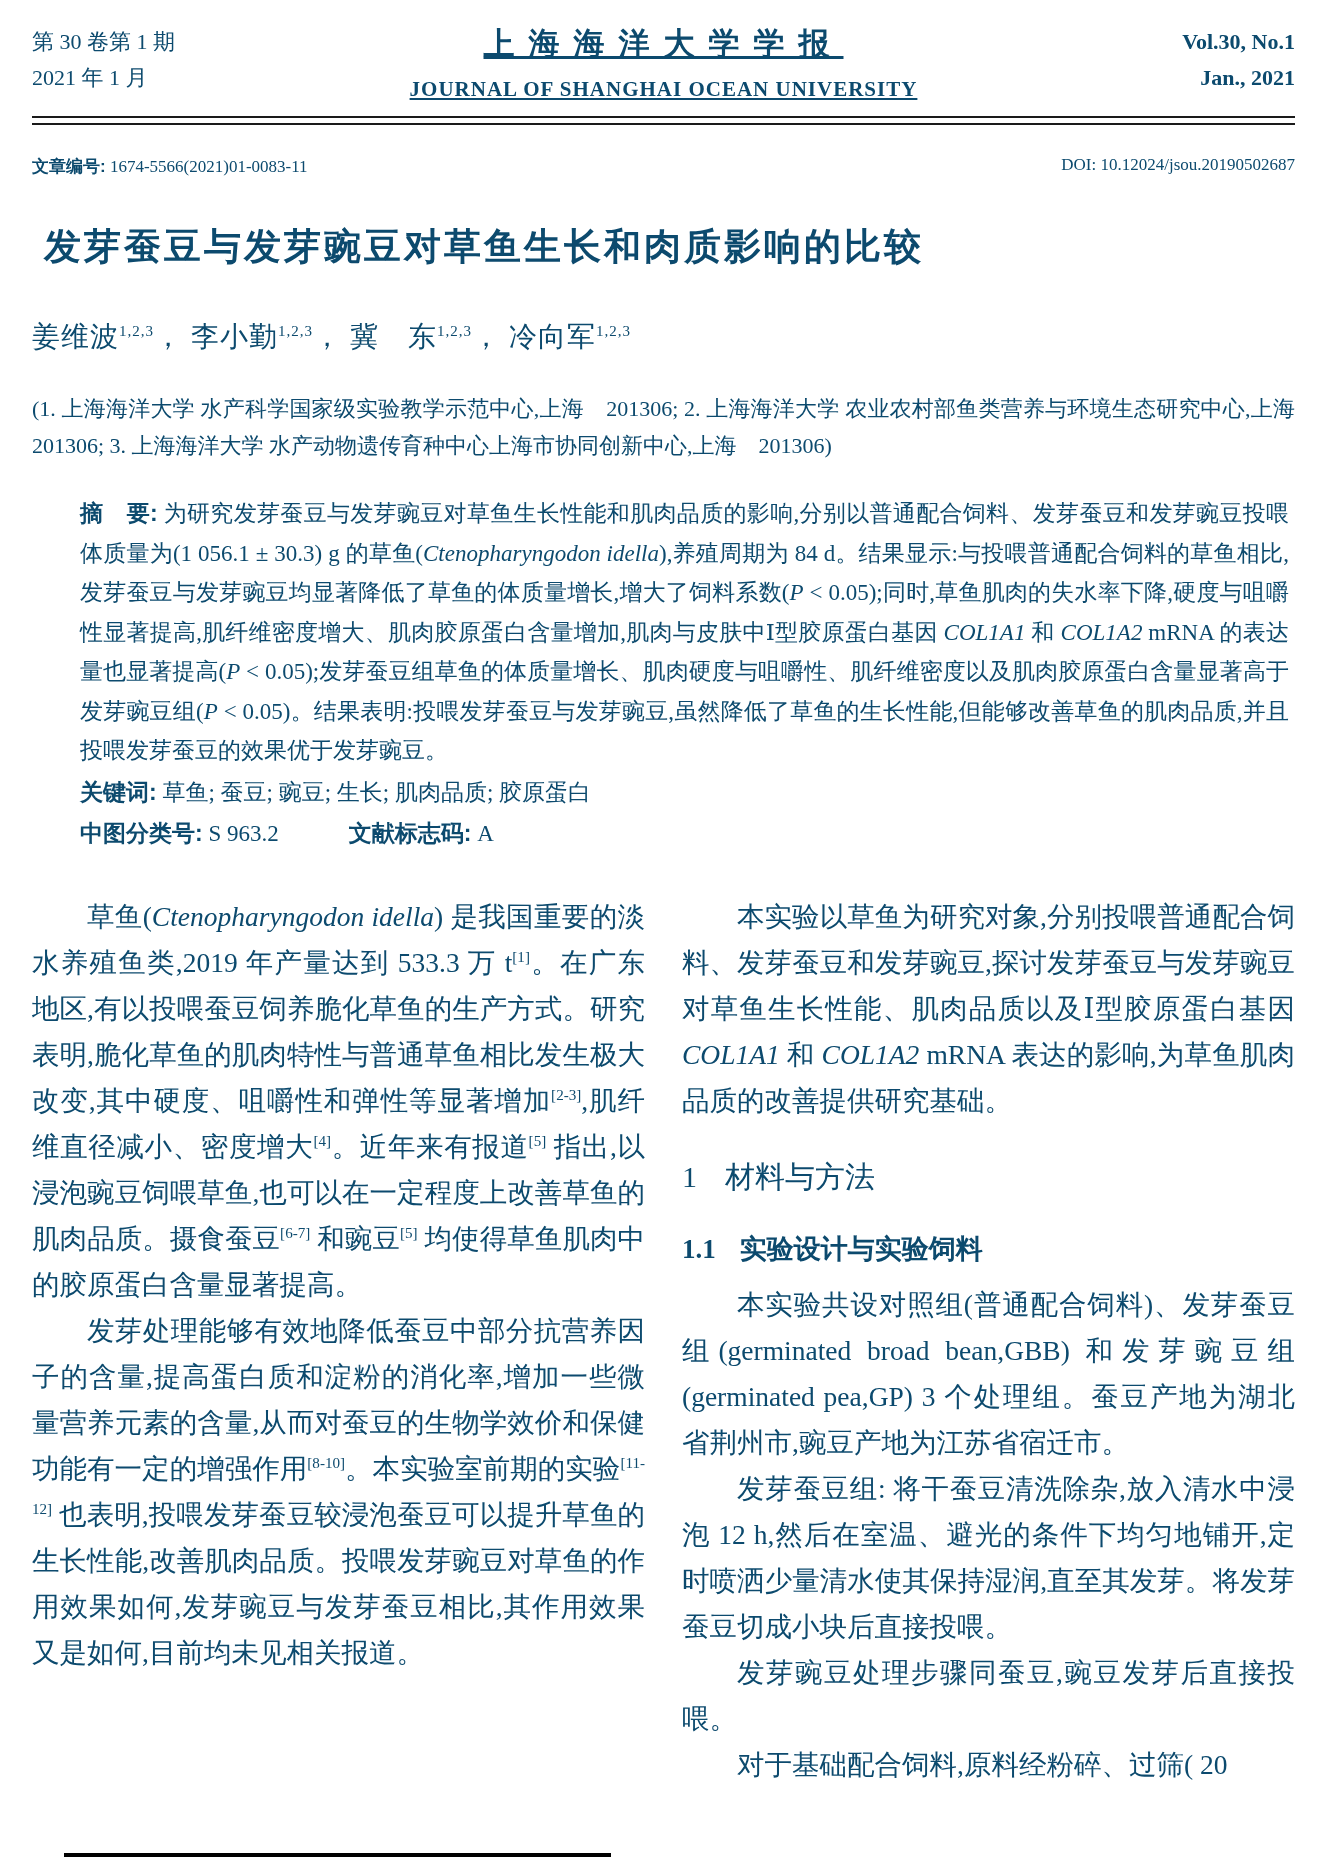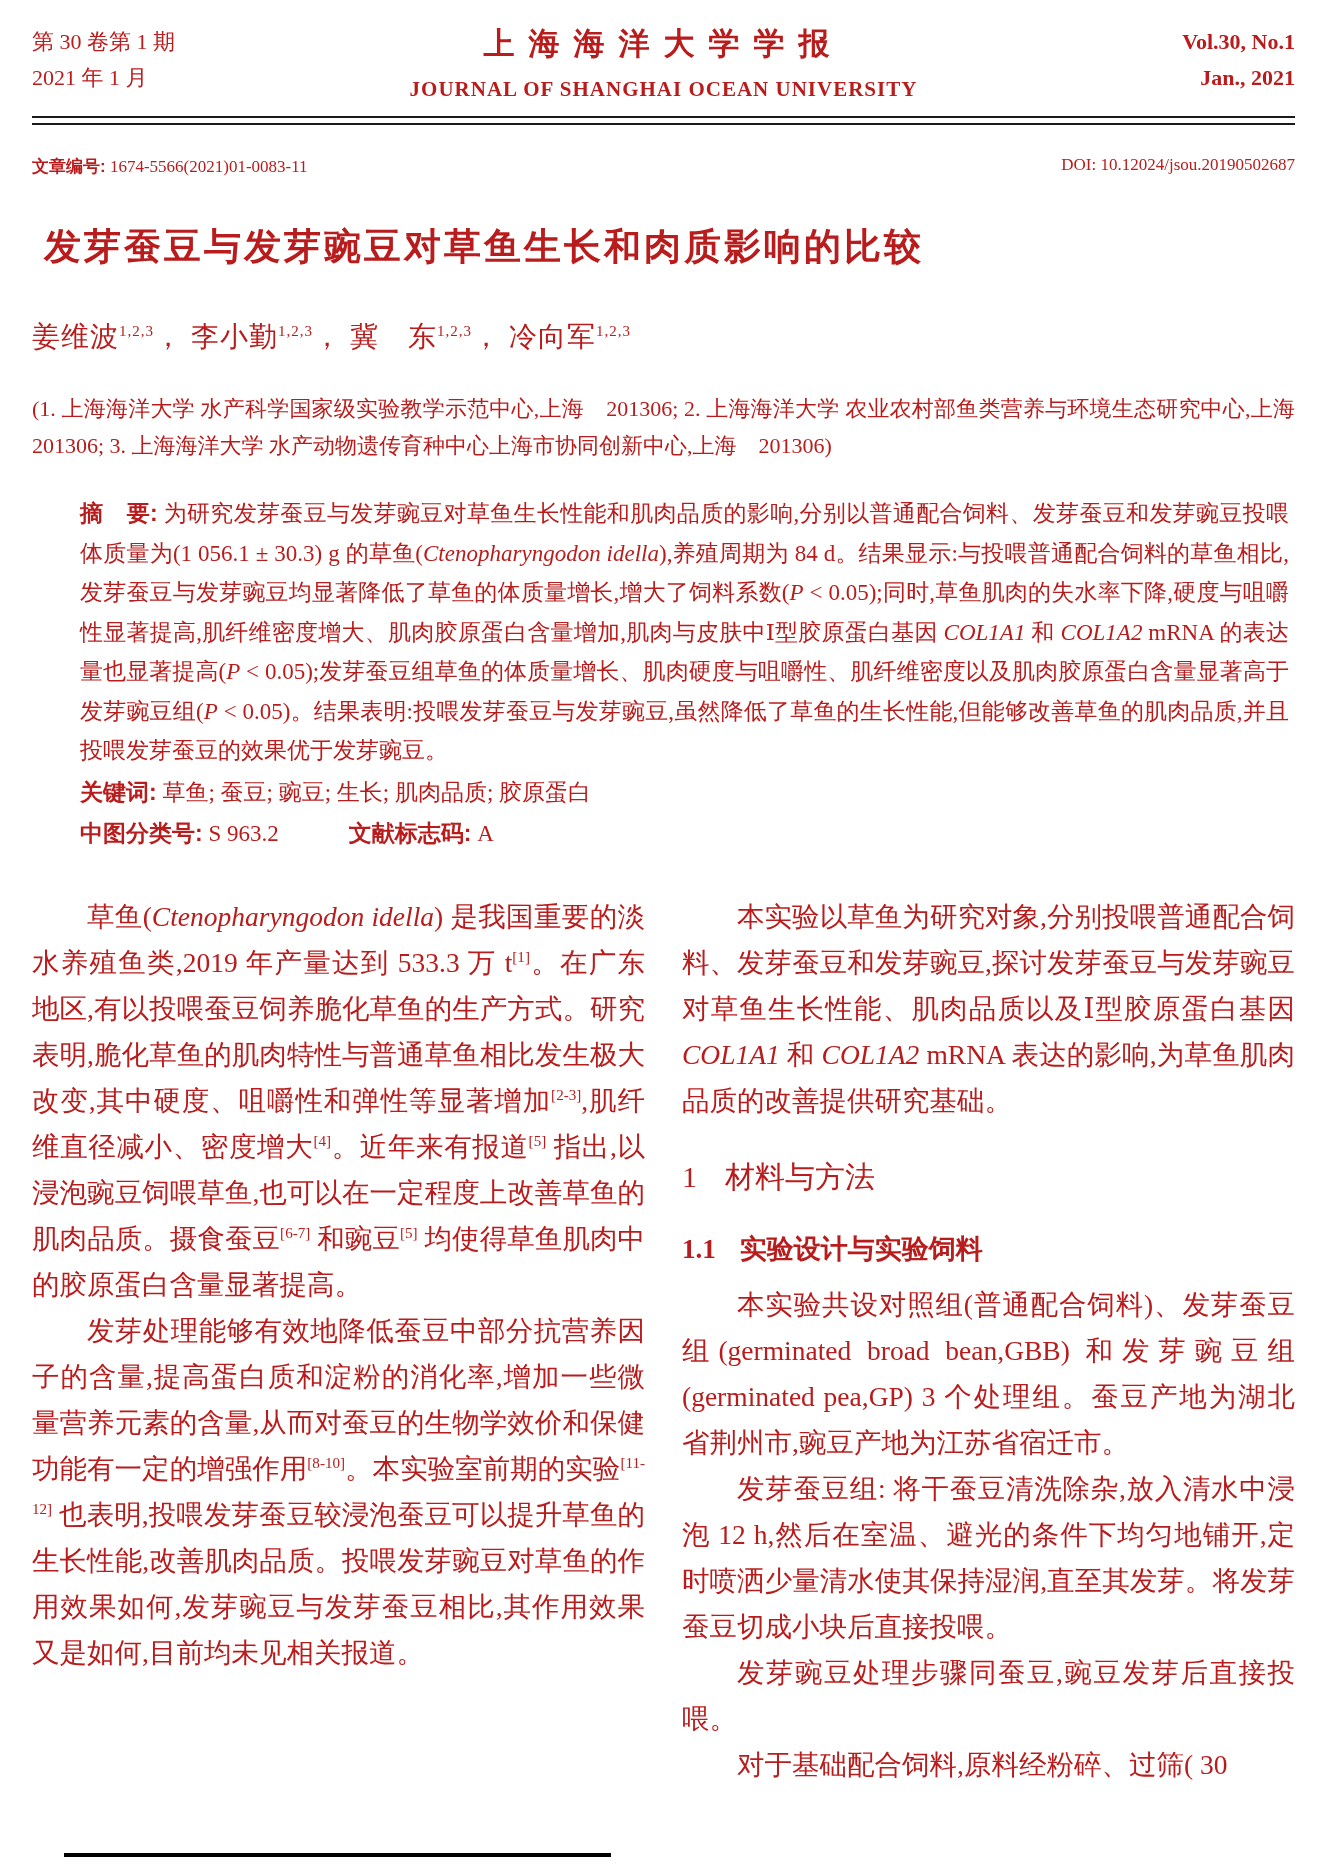--- a/index.html
+++ b/index.html
@@ -1,30 +1,30 @@
 <!DOCTYPE html>
 <html lang="zh"><head>
 <meta charset="utf-8">
 <style>
   html,body{margin:0;padding:0;background:#888;}
   .page{
     position:relative;
     width:1327px;height:1876px;
     margin:0 auto;
     background:#ffffff;
-    color:#b91c1c;
+    color:#0c4a6e;
     font-family:"Liberation Serif","DejaVu Serif",serif;
     overflow:hidden;
     box-sizing:border-box;
   }
   
   .header{display:flex;justify-content:space-between;align-items:flex-start;padding:24px 32px 0 32px;}
   .hdr-left,.hdr-right{width:230px;font-size:22px;line-height:36px;}
   .hdr-right{text-align:right;font-weight:bold;}
-  .hdr-center{flex:1;text-align:center;}
+  .hdr-center{flex:1;text-align:center;text-decoration:underline;}
   .jr-cn{font-size:31px;letter-spacing:14px;font-weight:bold;line-height:40px;}
   .jr-en{font-size:21px;font-weight:bold;letter-spacing:1px;line-height:34px;margin-top:8px;}
   .double-rule{margin:10px 32px 0 32px;height:5px;border-top:2px solid #1a1a1a;border-bottom:2px solid #1a1a1a;}
   
   .meta{display:flex;justify-content:space-between;padding:30px 32px 0 32px;font-size:17px;}
   .meta-label{font-weight:bold;font-family:"Liberation Sans","DejaVu Sans",sans-serif;}
   
   .title{padding:0 44px;margin-top:44px;font-size:37px;font-weight:bold;
          font-family:"Liberation Sans","DejaVu Sans",sans-serif;letter-spacing:3px;}
   .authors{padding:0 32px;margin-top:46px;font-size:28px;letter-spacing:1px;}
@@ -93,19 +93,19 @@
       <p>草鱼(<i>Ctenopharyngodon idella</i>) 是我国重要的淡水养殖鱼类,2019 年产量达到 533.3 万 t<sup>[1]</sup>。在广东地区,有以投喂蚕豆饲养脆化草鱼的生产方式。研究表明,脆化草鱼的肌肉特性与普通草鱼相比发生极大改变,其中硬度、咀嚼性和弹性等显著增加<sup>[2-3]</sup>,肌纤维直径减小、密度增大<sup>[4]</sup>。近年来有报道<sup>[5]</sup> 指出,以浸泡豌豆饲喂草鱼,也可以在一定程度上改善草鱼的肌肉品质。摄食蚕豆<sup>[6-7]</sup> 和豌豆<sup>[5]</sup> 均使得草鱼肌肉中的胶原蛋白含量显著提高。</p>
       <p>发芽处理能够有效地降低蚕豆中部分抗营养因子的含量,提高蛋白质和淀粉的消化率,增加一些微量营养元素的含量,从而对蚕豆的生物学效价和保健功能有一定的增强作用<sup>[8-10]</sup>。本实验室前期的实验<sup>[11-12]</sup> 也表明,投喂发芽蚕豆较浸泡蚕豆可以提升草鱼的生长性能,改善肌肉品质。投喂发芽豌豆对草鱼的作用效果如何,发芽豌豆与发芽蚕豆相比,其作用效果又是如何,目前均未见相关报道。</p>
     </div>
     <div class="col">
       <p>本实验以草鱼为研究对象,分别投喂普通配合饲料、发芽蚕豆和发芽豌豆,探讨发芽蚕豆与发芽豌豆对草鱼生长性能、肌肉品质以及Ⅰ型胶原蛋白基因 <i>COL1A1</i> 和 <i>COL1A2</i> mRNA 表达的影响,为草鱼肌肉品质的改善提供研究基础。</p>
       <h2 class="sec-h1"><span class="sec-num">1</span><span>材料与方法</span></h2>
       <h3 class="sec-h2"><span class="sec-num">1.1</span><span>实验设计与实验饲料</span></h3>
       <p>本实验共设对照组(普通配合饲料)、发芽蚕豆组(germinated broad bean,GBB) 和发芽豌豆组(germinated pea,GP) 3 个处理组。蚕豆产地为湖北省荆州市,豌豆产地为江苏省宿迁市。</p>
       <p>发芽蚕豆组: 将干蚕豆清洗除杂,放入清水中浸泡 12 h,然后在室温、避光的条件下均匀地铺开,定时喷洒少量清水使其保持湿润,直至其发芽。将发芽蚕豆切成小块后直接投喂。</p>
       <p>发芽豌豆处理步骤同蚕豆,豌豆发芽后直接投喂。</p>
-      <p>对于基础配合饲料,原料经粉碎、过筛( 30</p>
+      <p>对于基础配合饲料,原料经粉碎、过筛( 20</p>
     </div>
   </div>
 
   <div class="footnote-rule"></div>
 
 </div>
 
 </body></html>

